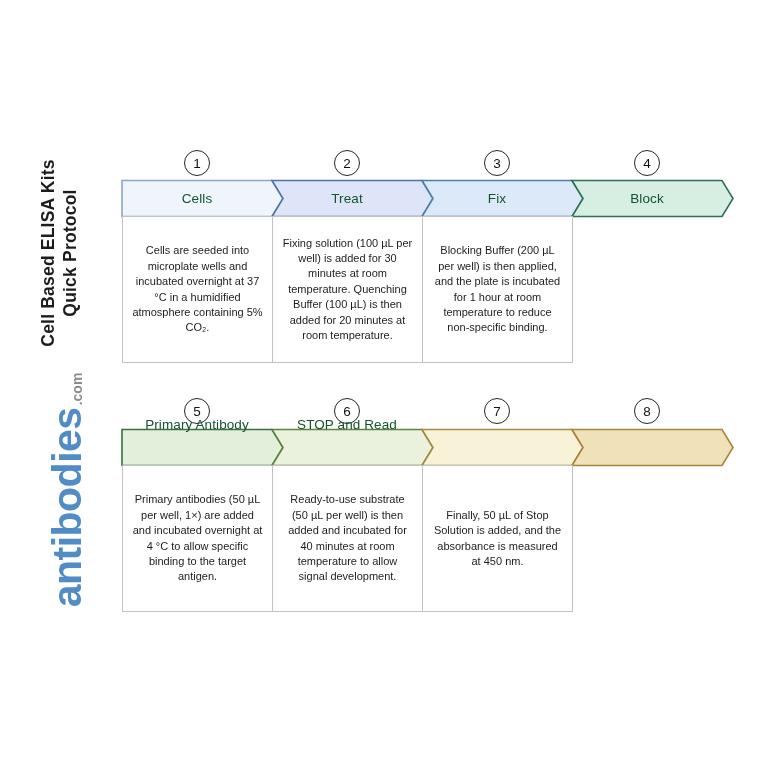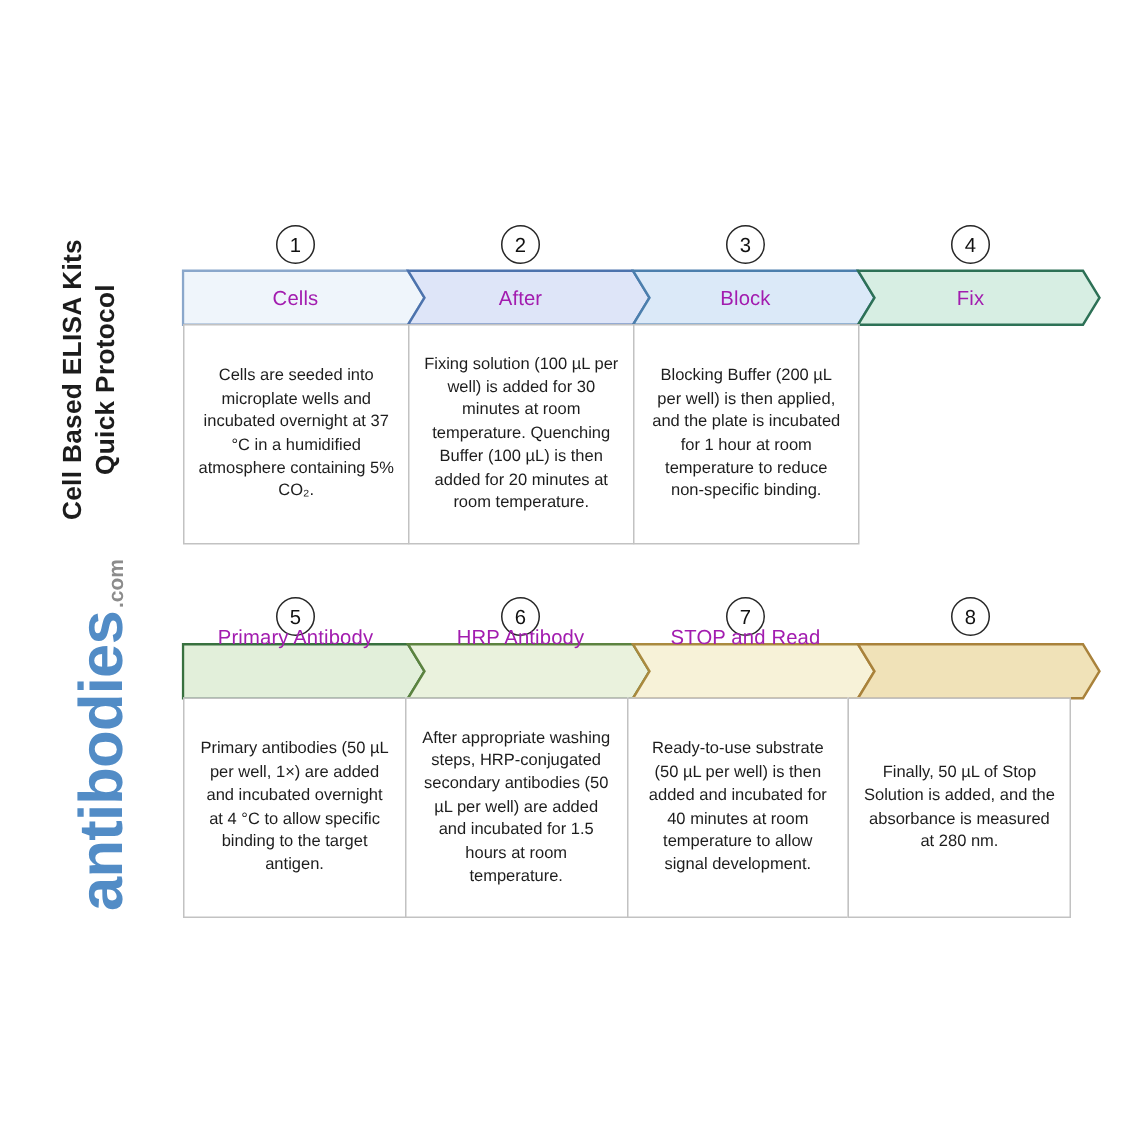--- a/index.html
+++ b/index.html
@@ -25,21 +25,21 @@
   
   .badge{
     position:absolute;width:26px;height:26px;border:1.8px solid #262626;border-radius:50%;
     background:#ffffff;display:flex;align-items:center;justify-content:center;
     font-size:13.5px;color:#111;box-sizing:border-box;
   }
   .arrow-svg{position:absolute;left:121px;width:624px;height:39px;}
   .arrow-labels{position:absolute;left:122px;width:601px;height:36px;display:flex;}
   .arrow-label{
     width:150px;height:36px;display:flex;align-items:center;justify-content:center;
-    font-size:13.5px;color:#a21caf;letter-spacing:.1px;
+    font-size:13.5px;color:#14532d;letter-spacing:.1px;
   }
   .boxes{position:absolute;left:122px;width:604px;display:flex;}
   .desc-box{
     width:151px;margin-right:-1px;border:1px solid #c2c2c2;background:#ffffff;
     box-sizing:border-box;display:flex;align-items:center;justify-content:center;
     padding:6px 9px;
   }
   .desc-box:last-child{margin-right:12px;}
   .desc-text{
     font-size:11px;line-height:1.4;text-align:center;color:#1d1d1d;
@@ -78,23 +78,23 @@
     </div>
 
   <svg class="arrow-svg row1-arrow" viewBox="0 0 624 39">
     <path d="M1,1.5 H151 L162,19.5 L151,37.5 H1 Z" stroke-width="1.6" fill="#eff5fb" stroke="#8aa7cb"></path>
     <path d="M151,1.5 H301 L312,19.5 L301,37.5 H151 L162,19.5 Z" stroke-width="1.6" fill="#dee5f8" stroke="#4d73ad"></path>
     <path d="M301,1.5 H451 L462,19.5 L451,37.5 H301 L312,19.5 Z" stroke-width="1.6" fill="#dbe9f8" stroke="#4c7fad"></path>
     <path d="M451,1.5 H601 L612,19.5 L601,37.5 H451 L462,19.5 Z" stroke-width="1.6" fill="#d7eee3" stroke="#2d7156"></path>
   </svg>
   <div class="arrow-labels row1-labels">
     <div class="arrow-label">Cells</div>
-    <div class="arrow-label">After</div>
+    <div class="arrow-label">Treat</div>
+    <div class="arrow-label">Fix</div>
     <div class="arrow-label">Block</div>
-    <div class="arrow-label">Fix</div>
   </div>
 
   <div class="boxes row1-boxes">
     <div class="desc-box">
       <div class="desc-text">Cells are seeded into microplate wells and incubated overnight at 37 °C in a humidified atmosphere containing 5% CO₂.</div>
     </div>
     <div class="desc-box">
       <div class="desc-text">Fixing solution (100 µL per well) is added for 30 minutes at room temperature. Quenching Buffer (100 µL) is then added for 20 minutes at room temperature.</div>
     </div>
     <div class="desc-box">
@@ -116,32 +116,28 @@
     </div>
 
   <svg class="arrow-svg row2-arrow" viewBox="0 0 624 39">
     <path d="M1,1.5 H151 L162,19.5 L151,37.5 H1 Z" stroke-width="1.6" fill="#e2efda" stroke="#38713f"></path>
     <path d="M151,1.5 H301 L312,19.5 L301,37.5 H151 L162,19.5 Z" stroke-width="1.6" fill="#eaf2dd" stroke="#5c8340"></path>
     <path d="M301,1.5 H451 L462,19.5 L451,37.5 H301 L312,19.5 Z" stroke-width="1.6" fill="#f7f2d8" stroke="#aa8a3f"></path>
     <path d="M451,1.5 H601 L612,19.5 L601,37.5 H451 L462,19.5 Z" stroke-width="1.6" fill="#f0e2b8" stroke="#a9823b"></path>
   </svg>
   <div class="arrow-labels row2-labels">
     <div class="arrow-label">Primary Antibody</div>
-    <div class="arrow-label">HRP Antibody</div>
     <div class="arrow-label">STOP and Read</div>
   </div>
 
   <div class="boxes row2-boxes">
     <div class="desc-box">
       <div class="desc-text">Primary antibodies (50 µL per well, 1×) are added and incubated overnight at 4 °C to allow specific binding to the target antigen.</div>
     </div>
     <div class="desc-box">
-      <div class="desc-text">After appropriate washing steps, HRP-conjugated secondary antibodies (50 µL per well) are added and incubated for 1.5 hours at room temperature.</div>
-    </div>
-    <div class="desc-box">
       <div class="desc-text">Ready-to-use substrate (50 µL per well) is then added and incubated for 40 minutes at room temperature to allow signal development.</div>
     </div>
     <div class="desc-box">
-      <div class="desc-text">Finally, 50 µL of Stop Solution is added, and the absorbance is measured at 280 nm.</div>
+      <div class="desc-text">Finally, 50 µL of Stop Solution is added, and the absorbance is measured at 450 nm.</div>
     </div>
   </div>
 
 </div>
 
 </body></html>

